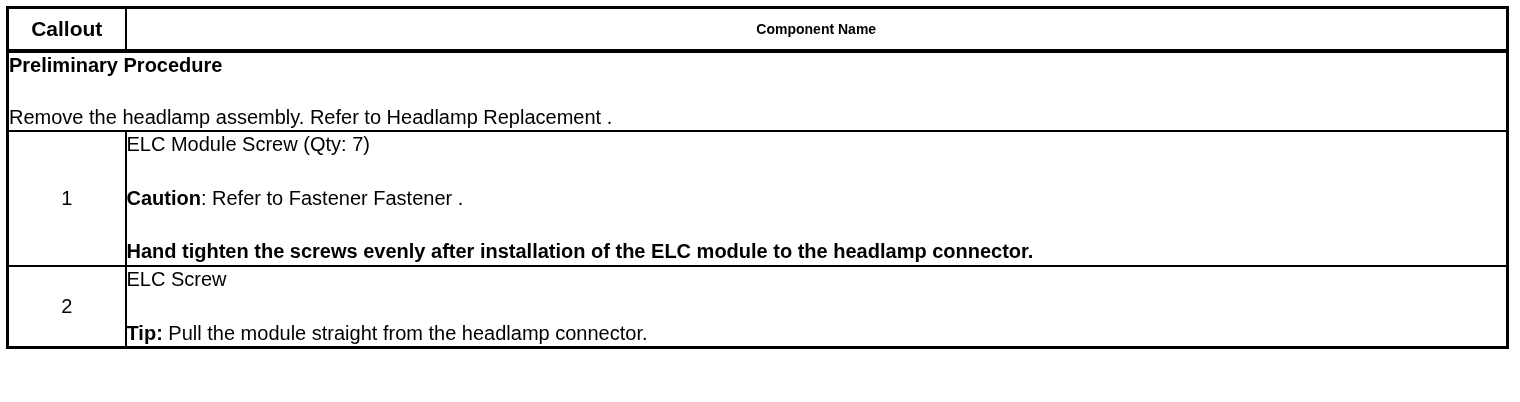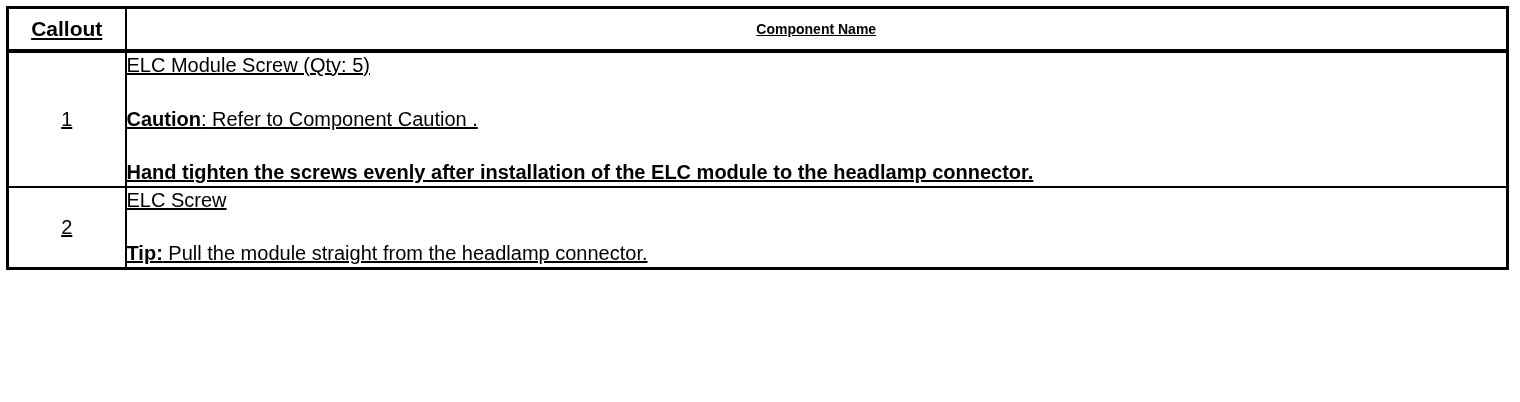--- a/index.html
+++ b/index.html
@@ -16,21 +16,20 @@
     color: #000000;
     -webkit-font-smoothing: none;
   }
 
   .page {
     position: relative;
     width: 1520px;
     height: 328px;
     box-sizing: border-box;
     padding: 6px 14px 6px 6px;
-    text-decoration: underline;
   }
 
   table.proc-table {
     width: 1500px;
     border-collapse: collapse;
     table-layout: fixed;
     border: 3px solid #000000;
     background: #ffffff;
   }
 
@@ -121,26 +120,32 @@
       <col class="col-callout">
       <col class="col-name">
     </colgroup>
     <tbody>
 
       <tr class="header-row">
         <td class="hdr-callout">Callout</td>
         <td class="hdr-name">Component Name</td>
       </tr>
 
+      <tr>
+        <td class="prelim-cell" colspan="2">
+          <p class="prelim-title">Preliminary Procedure</p>
+          <p class="prelim-body">Remove the headlamp assembly. Refer to Headlamp Replacement .</p>
+        </td>
+      </tr>
 
       <tr>
         <td class="callout-num">1</td>
         <td class="comp-cell">
-          <p class="comp-line">ELC Module Screw (Qty: 5)</p>
-          <p class="comp-line"><span class="lead-bold">Caution</span><span>: Refer to Component Caution .</span></p>
+          <p class="comp-line">ELC Module Screw (Qty: 7)</p>
+          <p class="comp-line"><span class="lead-bold">Caution</span><span>: Refer to Fastener Fastener .</span></p>
           <p class="comp-line bold-line">Hand tighten the screws evenly after installation of the ELC module to the headlamp connector.</p>
         </td>
       </tr>
 
       <tr>
         <td class="callout-num">2</td>
         <td class="comp-cell">
           <p class="comp-line">ELC Screw</p>
           <p class="comp-line"><span class="lead-bold">Tip:</span><span> Pull the module straight from the headlamp connector.</span></p>
         </td>

